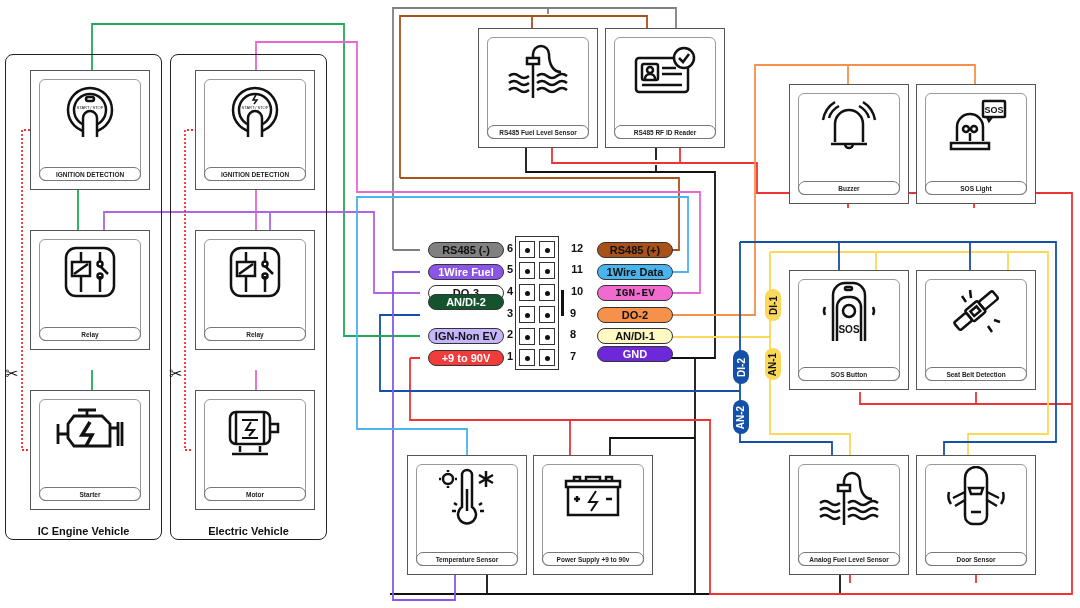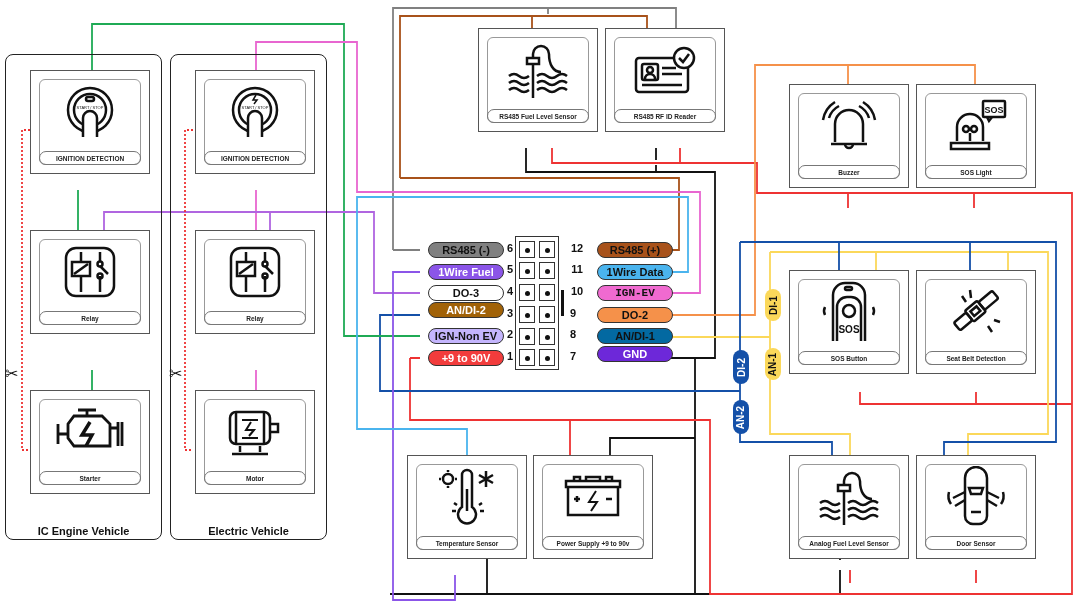--- a/index.html
+++ b/index.html
@@ -1,20 +1,20 @@
 <!DOCTYPE html>
 <html><head>
 <meta charset="utf-8">
 <style>
   html,body{margin:0;padding:0;background:#fff;}
   body{width:1080px;height:608px;position:relative;overflow:hidden;font-family:"Liberation Sans",sans-serif;}
   #wires{position:absolute;left:0;top:0;width:1080px;height:608px;}
   .vehicle{position:absolute;border:1.5px solid #222;border-radius:8px;background:transparent;}
   .vehicle-title{position:absolute;left:0;right:0;bottom:2px;text-align:center;font-weight:bold;font-size:11px;color:#111;}
-  .card{position:absolute;width:120px;height:104px;background:#fff;border:1.5px solid #555;box-sizing:border-box;}
+  .card{position:absolute;width:120px;height:120px;background:#fff;border:1.5px solid #555;box-sizing:border-box;}
   .card-inner{position:absolute;left:8px;top:8px;right:8px;bottom:8px;border:1px solid #999;border-radius:6px;}
   .card-icon{position:absolute;left:0;right:0;top:8px;height:66px;display:flex;align-items:center;justify-content:center;}
   .card-label{position:absolute;left:8px;right:8px;bottom:8px;height:12px;border:1px solid #777;border-radius:7px;font-size:6.5px;font-weight:bold;display:flex;align-items:center;justify-content:center;color:#222;white-space:nowrap;}
   .pin{position:absolute;height:16px;width:76px;border-radius:9px;border:1.2px solid #333;box-sizing:border-box;font-size:11px;font-weight:bold;display:flex;align-items:center;justify-content:center;white-space:nowrap;margin-left:8px;}
   .pin-num{position:absolute;font-size:11px;font-weight:bold;color:#111;width:14px;text-align:center;}
   .connector{position:absolute;left:515px;top:236px;width:44px;height:134px;border:1.5px solid #333;box-sizing:border-box;background:#fff;}
   .socket{position:absolute;width:16px;height:17px;border:1.2px solid #333;box-sizing:border-box;}
   .socket::after{content:"";position:absolute;left:5px;top:5.5px;width:5px;height:5px;border-radius:50%;background:#111;}
   .tab{position:absolute;left:561px;top:290px;width:3px;height:26px;background:#111;}
   .vlabel{position:absolute;width:16px;border-radius:8px;font-size:10px;font-weight:bold;display:flex;align-items:center;justify-content:center;}
@@ -293,21 +293,21 @@
   <div class="socket" style="left:3px;top:91px;"></div>
   <div class="socket" style="left:23px;top:91px;"></div>
   <div class="socket" style="left:3px;top:112px;"></div>
   <div class="socket" style="left:23px;top:112px;"></div>
 </div>
 <div class="tab"></div>
 
 <div class="pin" style="left:420px;top:242px;background:#808080;color:#111;">RS485 (-)</div>
 <div class="pin" style="left:420px;top:264px;background:#8b55e8;color:#fff;">1Wire Fuel</div>
 <div class="pin" style="left:420px;top:285px;background:#fff;color:#111;">DO-3</div>
-<div class="pin" style="left:420px;top:302px;background:#a16207;color:#fff;">AN/DI-2</div>
+<div class="pin" style="left:420px;top:294px;background:#14532d;color:#fff;">AN/DI-2</div>
 <div class="pin" style="left:420px;top:328px;background:#c4b5fd;color:#111;">IGN-Non EV</div>
 <div class="pin" style="left:420px;top:350px;background:#f23c3c;color:#fff;">+9 to 90V</div>
 
 <div class="pin-num" style="left:503px;top:242px;">6</div>
 <div class="pin-num" style="left:503px;top:263px;">5</div>
 <div class="pin-num" style="left:503px;top:285px;">4</div>
 <div class="pin-num" style="left:503px;top:307px;">3</div>
 <div class="pin-num" style="left:503px;top:328px;">2</div>
 <div class="pin-num" style="left:503px;top:350px;">1</div>
 
@@ -315,21 +315,21 @@
 <div class="pin-num" style="left:568px;top:263px;width:18px;">11</div>
 <div class="pin-num" style="left:568px;top:285px;width:18px;">10</div>
 <div class="pin-num" style="left:566px;top:307px;">9</div>
 <div class="pin-num" style="left:566px;top:328px;">8</div>
 <div class="pin-num" style="left:566px;top:350px;">7</div>
 
 <div class="pin" style="left:589px;top:242px;background:#a8521a;color:#111;">RS485 (+)</div>
 <div class="pin" style="left:589px;top:264px;background:#4ab4ee;color:#111;">1Wire Data</div>
 <div class="pin" style="left:589px;top:285px;background:#f06ad0;color:#111;font-family:Liberation Mono, monospace;">IGN-EV</div>
 <div class="pin" style="left:589px;top:307px;background:#f5914a;color:#111;">DO-2</div>
-<div class="pin" style="left:589px;top:328px;background:#0369a1;color:#111;text-align:right;">AN/DI-1</div>
+<div class="pin" style="left:589px;top:328px;background:#fef9c3;color:#111;text-align:right;">AN/DI-1</div>
 <div class="pin" style="left:589px;top:346px;background:#6d28d9;color:#fff;">GND</div>
 
 <div class="vlabel" style="left:765px;top:289px;height:32px;background:#fbd85a;color:#111;">
     <span>DI-1</span>
   </div>
 <div class="vlabel" style="left:765px;top:348px;height:32px;background:#fbd85a;color:#111;">
     <span>AN-1</span>
   </div>
 <div class="vlabel" style="left:733px;top:350px;height:34px;background:#1450a8;color:#fff;">
     <span>DI-2</span>

